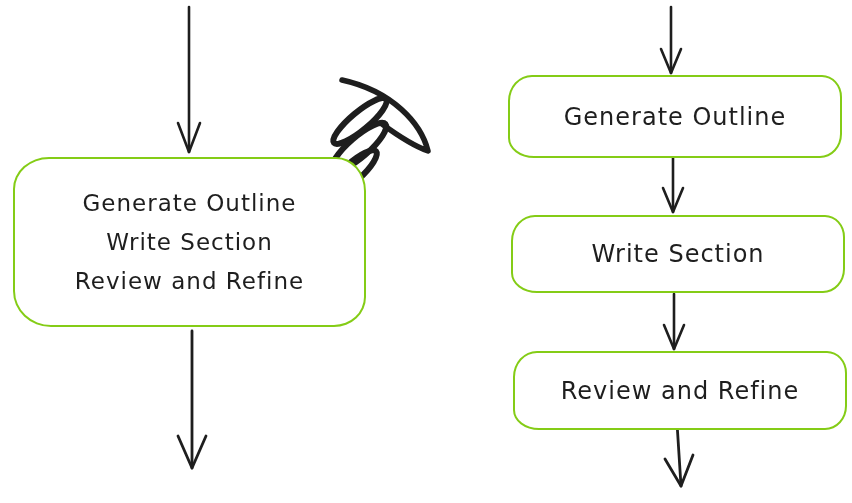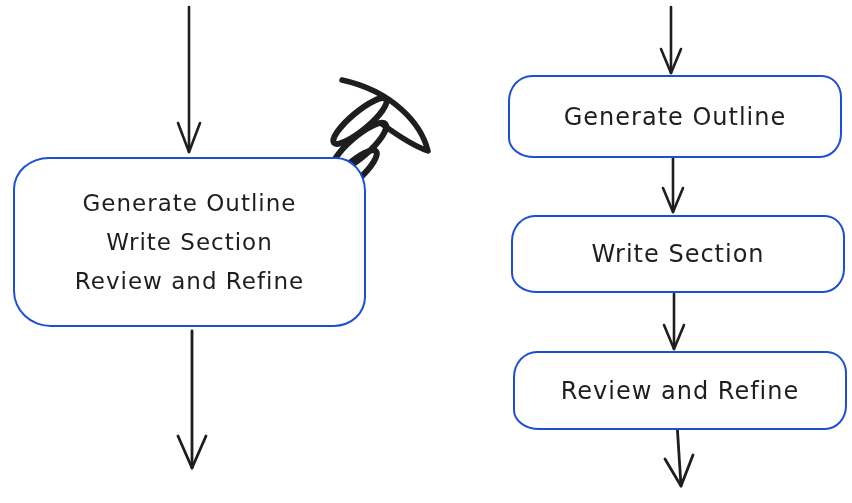--- a/index.html
+++ b/index.html
@@ -19,21 +19,21 @@
   .layer {
     position: absolute;
     left: 0;
     top: 0;
     width: 852px;
     height: 503px;
   }
   .node {
     position: absolute;
     box-sizing: border-box;
-    border: 2px solid #1d4ed8;
+    border: 2px solid #84cc16;
     background: #ffffff;
     display: flex;
     flex-direction: column;
     align-items: center;
     justify-content: center;
     text-align: center;
   }
   .node-left {
     left: 13px;
     top: 157px;

